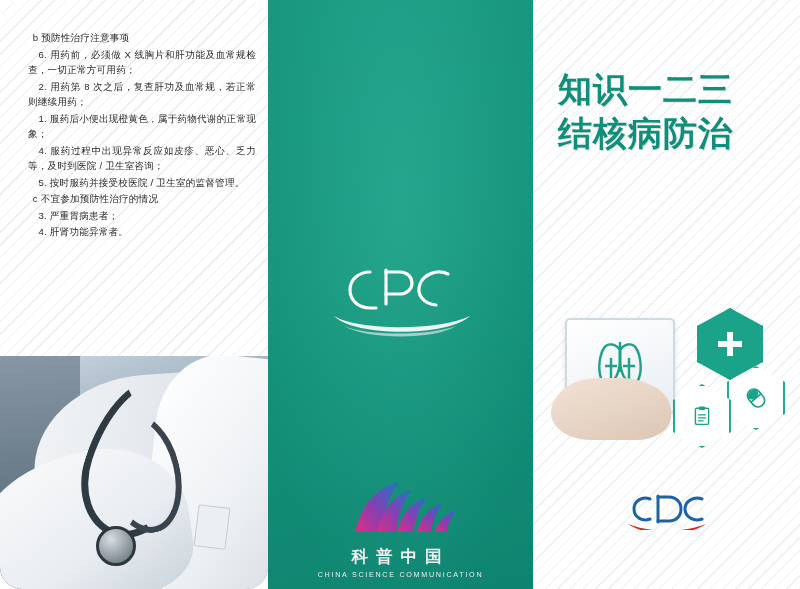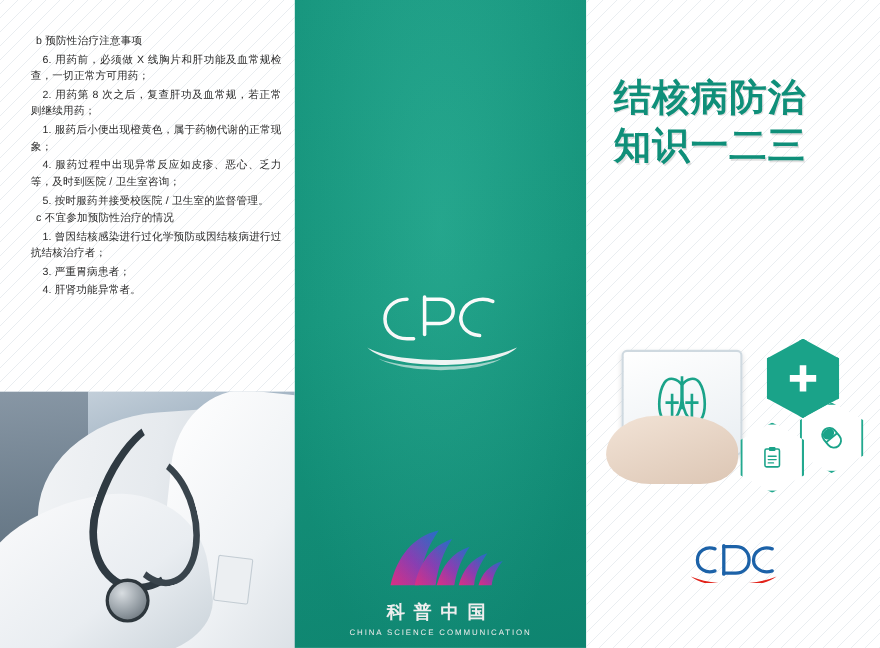--- a/index.html
+++ b/index.html
@@ -8,20 +8,21 @@
     font-family:"Liberation Sans","DejaVu Sans",sans-serif;
     background:#ffffff;
   }
   .page{position:relative;width:800px;height:589px;overflow:hidden;background:#fff;}
 
   
   .left-panel{
     position:absolute;left:0;top:0;width:268px;height:589px;
     background:#ffffff;
     overflow:hidden;
+    border-radius:22px;
   }
   .left-panel .diag{
     position:absolute;inset:0;
     background:
       repeating-linear-gradient(-45deg,
         rgba(215,222,228,0.55) 0px,
         rgba(215,222,228,0.55) 1px,
         rgba(255,255,255,0) 1px,
         rgba(255,255,255,0) 9px);
   }
@@ -190,21 +191,20 @@
     <div class="diag"></div>
 
     <div class="left-text">
       <p class="indent1">b 预防性治疗注意事项</p>
       <p class="indent2">6. 用药前，必须做 X 线胸片和肝功能及血常规检查，一切正常方可用药；</p>
       <p class="indent2">2. 用药第 8 次之后，复查肝功及血常规，若正常则继续用药；</p>
       <p class="indent2">1. 服药后小便出现橙黄色，属于药物代谢的正常现象；</p>
       <p class="indent2">4. 服药过程中出现异常反应如皮疹、恶心、乏力等，及时到医院 / 卫生室咨询；</p>
       <p class="indent2">5. 按时服药并接受校医院 / 卫生室的监督管理。</p>
       <p class="indent1">c 不宜参加预防性治疗的情况</p>
-      <p class="indent2">1. 曾因结核感染进行过化学预防或因结核病进行过抗结核治疗者；</p>
       <p class="indent2">3. 严重胃病患者；</p>
       <p class="indent2">4. 肝肾功能异常者。</p>
     </div>
 
     <div class="photo">
       <div class="bg-dark"></div>
       <div class="coat"></div>
       <div class="coat2"></div>
       <div class="arm"></div>
       <div class="stetho-tube"></div>
@@ -247,22 +247,22 @@
     </svg>
 
     <div class="kp-text">科普中国</div>
     <div class="kp-sub">CHINA SCIENCE COMMUNICATION</div>
   </div>
 
   <div class="right-panel">
     <div class="diag"></div>
 
     <div class="title-cn">
+      <div>知识一二三</div>
       <div>结核病防治</div>
-      <div>知识一二三</div>
     </div>
 
 
     <div class="art">
       <div class="lungs-card">
         <div class="tablet">
           <svg viewBox="0 0 106 92" width="106" height="92">
             <g fill="none" stroke="#1aa389" stroke-width="2.4">
               <path d="M53 22v30"></path>
               <path d="M53 30c-4-6-12-8-16-2-5 8-6 22-3 30 2 6 9 7 13 2 4-5 6-14 6-22z"></path>

